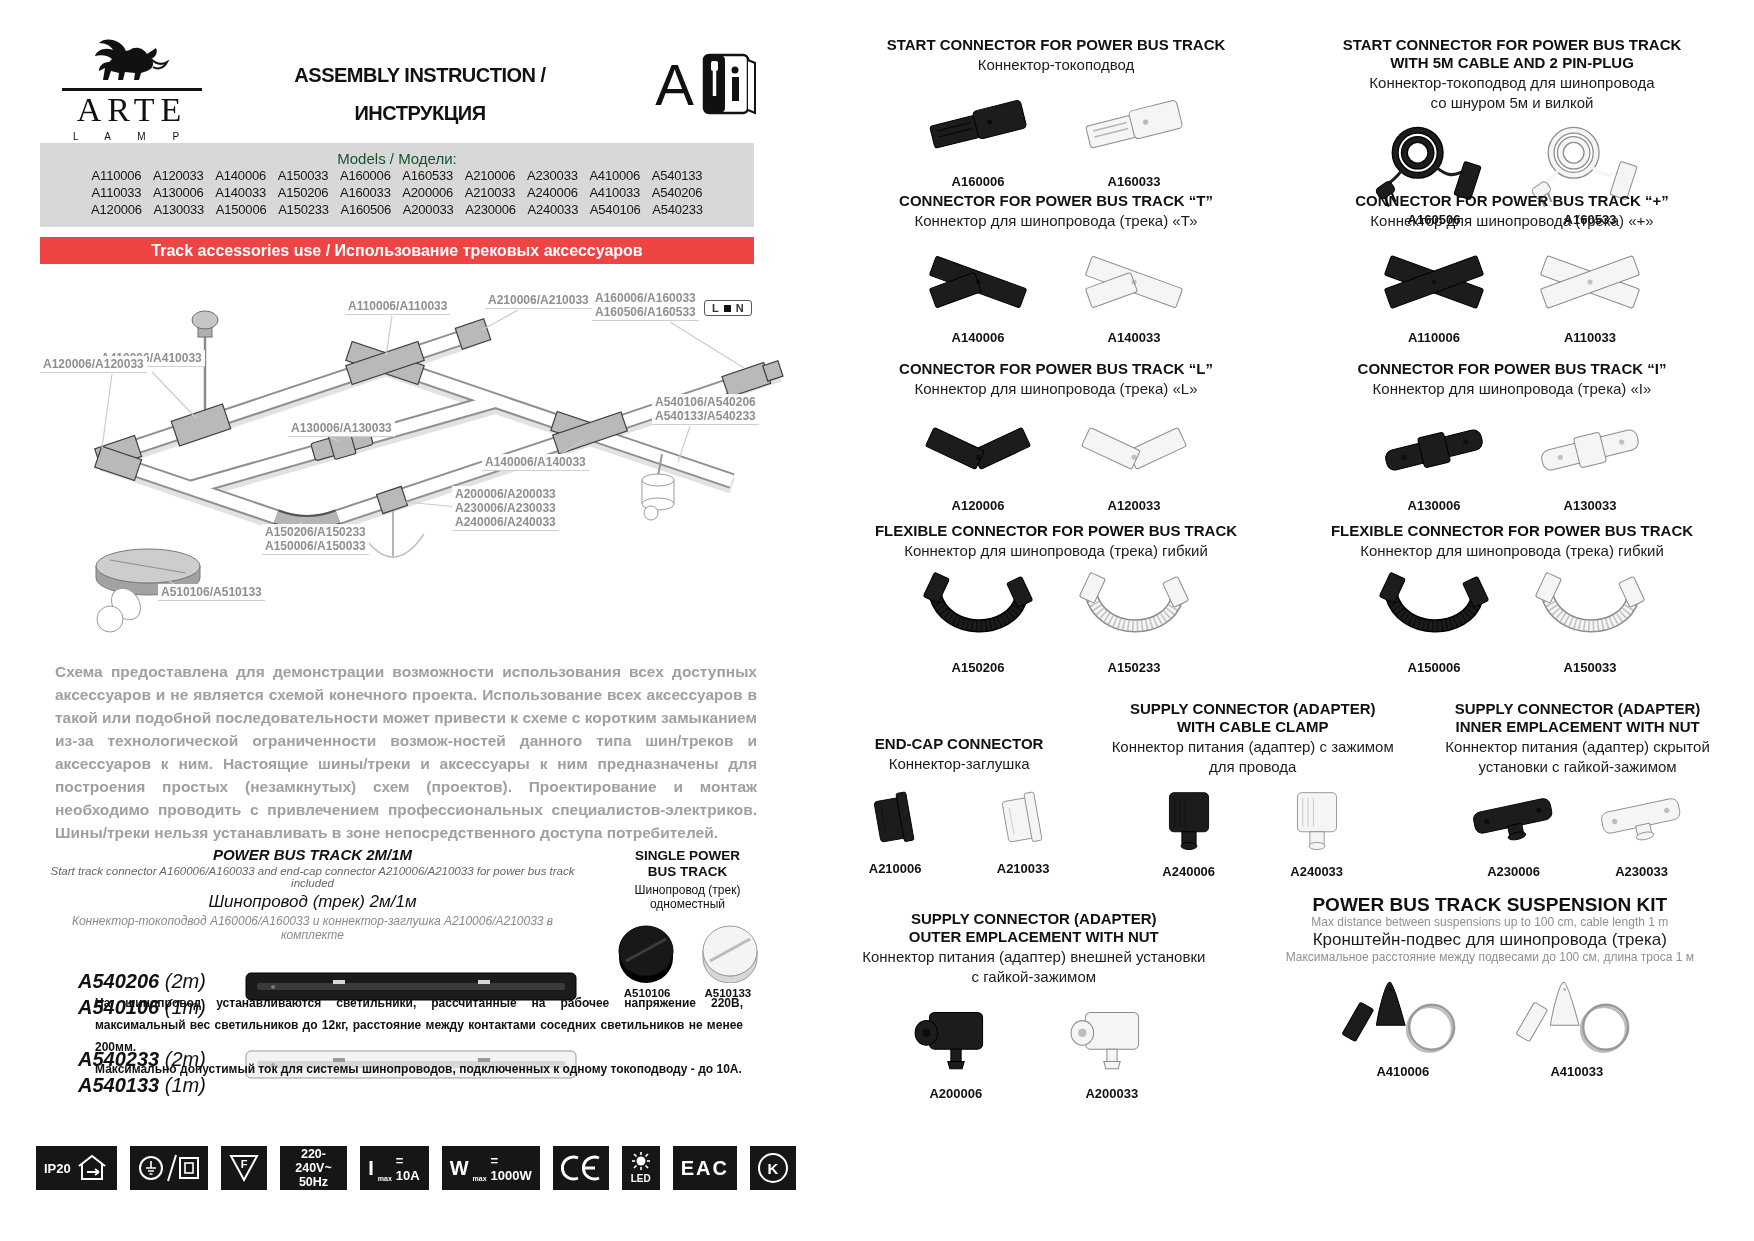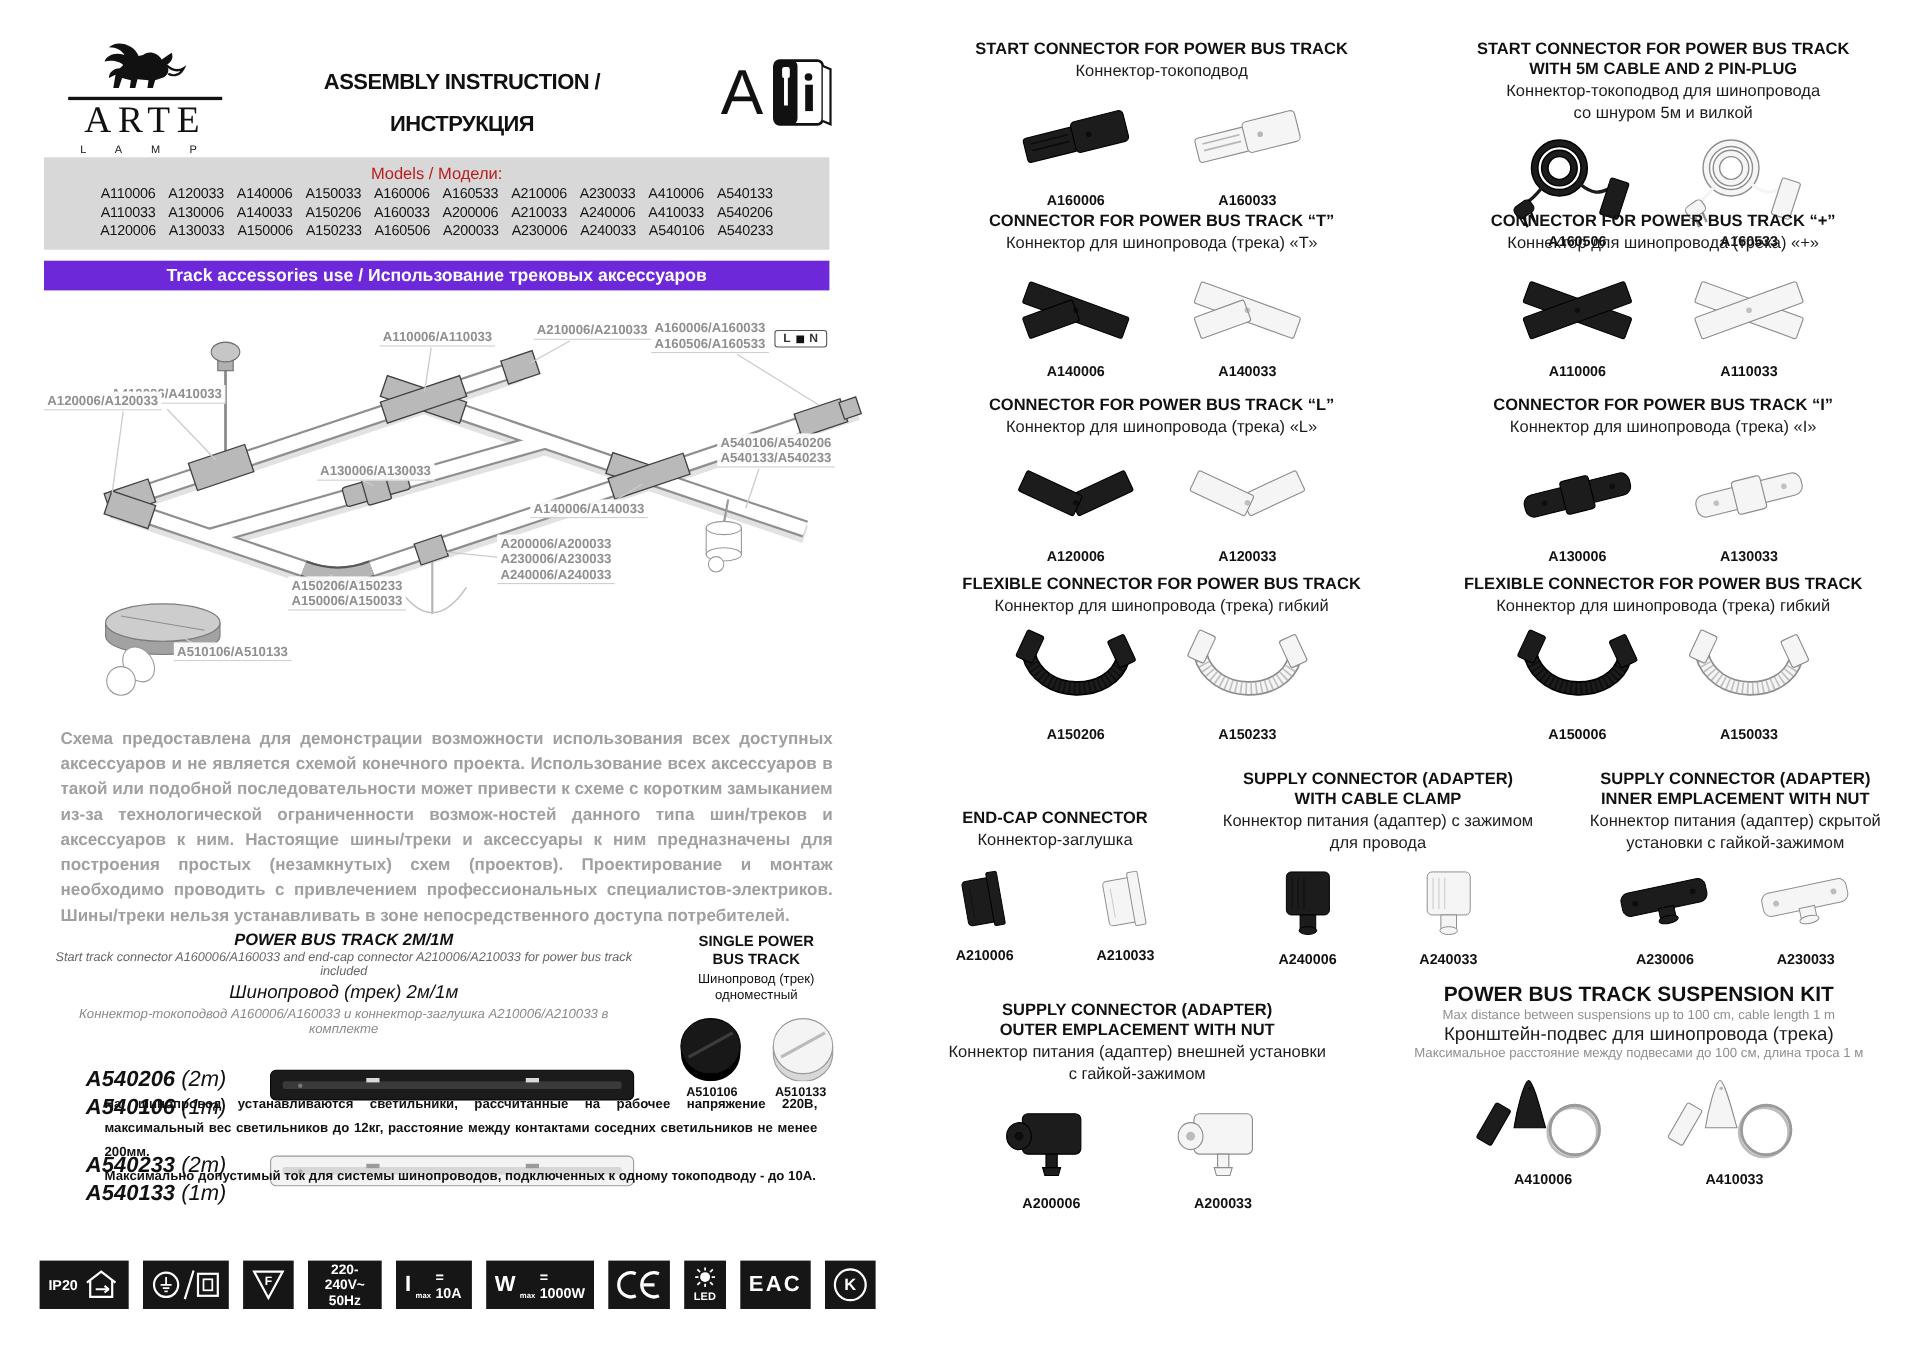--- a/index.html
+++ b/index.html
@@ -10,23 +10,23 @@
   .header{position:absolute;left:52px;top:34px;width:706px;height:108px;display:flex;align-items:flex-start;}
   .logo{width:160px;text-align:center;}
   .logo svg{display:block;margin:0 auto;}
   .logo-rule{height:3px;background:#111;margin:2px 10px 0 10px;}
   .logo-arte{font-family:"Liberation Serif",serif;font-size:34px;letter-spacing:6px;font-weight:400;margin-top:0px;}
   .logo-lamp{font-size:10px;letter-spacing:12px;margin-top:2px;font-weight:500;}
   .title-block{flex:1;text-align:center;padding-top:22px;font-weight:700;font-size:20px;line-height:38px;letter-spacing:-0.5px;}
   .booklet{width:130px;display:flex;align-items:center;justify-content:flex-end;gap:8px;padding-top:18px;}
   .booklet-a{font-size:58px;font-weight:500;line-height:60px;}
   .models-bar{position:absolute;left:40px;top:143px;width:714px;height:84px;background:#d8d8d8;text-align:center;}
-  .models-label{color:#b91c1c;font-size:15px;padding-top:7px;font-weight:500;}
+  .models-label{color:#14532d;font-size:15px;padding-top:7px;font-weight:500;}
   .models-row{font-size:13px;line-height:17px;color:#151515;font-weight:500;word-spacing:9px;letter-spacing:-0.2px;}
-  .black-bar{position:absolute;left:40px;top:237px;width:714px;height:27px;background:#6d28d9;color:#fff;
+  .black-bar{position:absolute;left:40px;top:237px;width:714px;height:27px;background:#ef4444;color:#fff;
              font-weight:700;font-size:16px;display:flex;align-items:center;justify-content:center;}
   
   .diagram{position:absolute;left:40px;top:268px;width:748px;height:392px;}
   .diagram svg.dsvg{position:absolute;left:0;top:0;}
   .dlabel{position:absolute;font-size:12px;font-weight:700;color:#8f8f8f;line-height:14px;
           background:rgba(255,255,255,.92);padding:1px 3px;border-bottom:1px solid #d0d0d0;white-space:nowrap;}
   .blk{fill:#b9b9b9;stroke:#404040;stroke-width:1.2;}
   .ln-box{position:absolute;display:flex;align-items:center;gap:5px;border:1.5px solid #555;border-radius:3px;
           background:#fff;padding:1px 7px;font-size:11px;font-weight:700;color:#333;}
   .ln-sq{width:7px;height:7px;background:#111;display:inline-block;}

